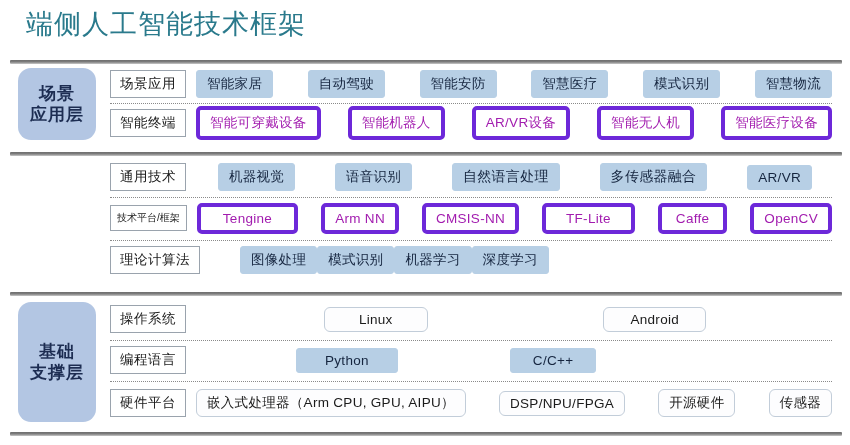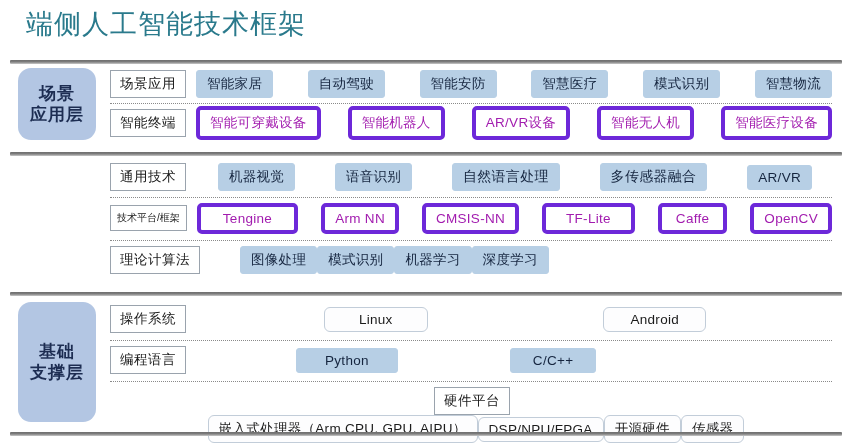--- a/index.html
+++ b/index.html
@@ -217,21 +217,21 @@
         </div>
         <div class="dotted" style="top:44px;"></div>
         <div class="row" style="top:49px; height:30px;">
           <div class="row-label">编程语言</div>
           <div class="items" style="justify-content:flex-start; padding-left:110px; gap:112px;">
             <div class="pill fill lat" style="padding:4px 28px;">Python</div>
             <div class="pill fill lat" style="padding:4px 22px;">C/C++</div>
           </div>
         </div>
         <div class="dotted" style="top:85px;"></div>
-        <div class="row" style="top:91px; height:32px;flex-direction:column;">
+        <div class="row" style="top:91px; height:32px;">
           <div class="row-label">硬件平台</div>
           <div class="items" style="justify-content:space-between; padding-left:10px; padding-right:2px;">
             <div class="pill grey">嵌入式处理器（Arm CPU, GPU, AIPU）</div>
             <div class="pill grey lat">DSP/NPU/FPGA</div>
             <div class="pill grey">开源硬件</div>
             <div class="pill grey">传感器</div>
           </div>
         </div>
       </div>
     </div>

